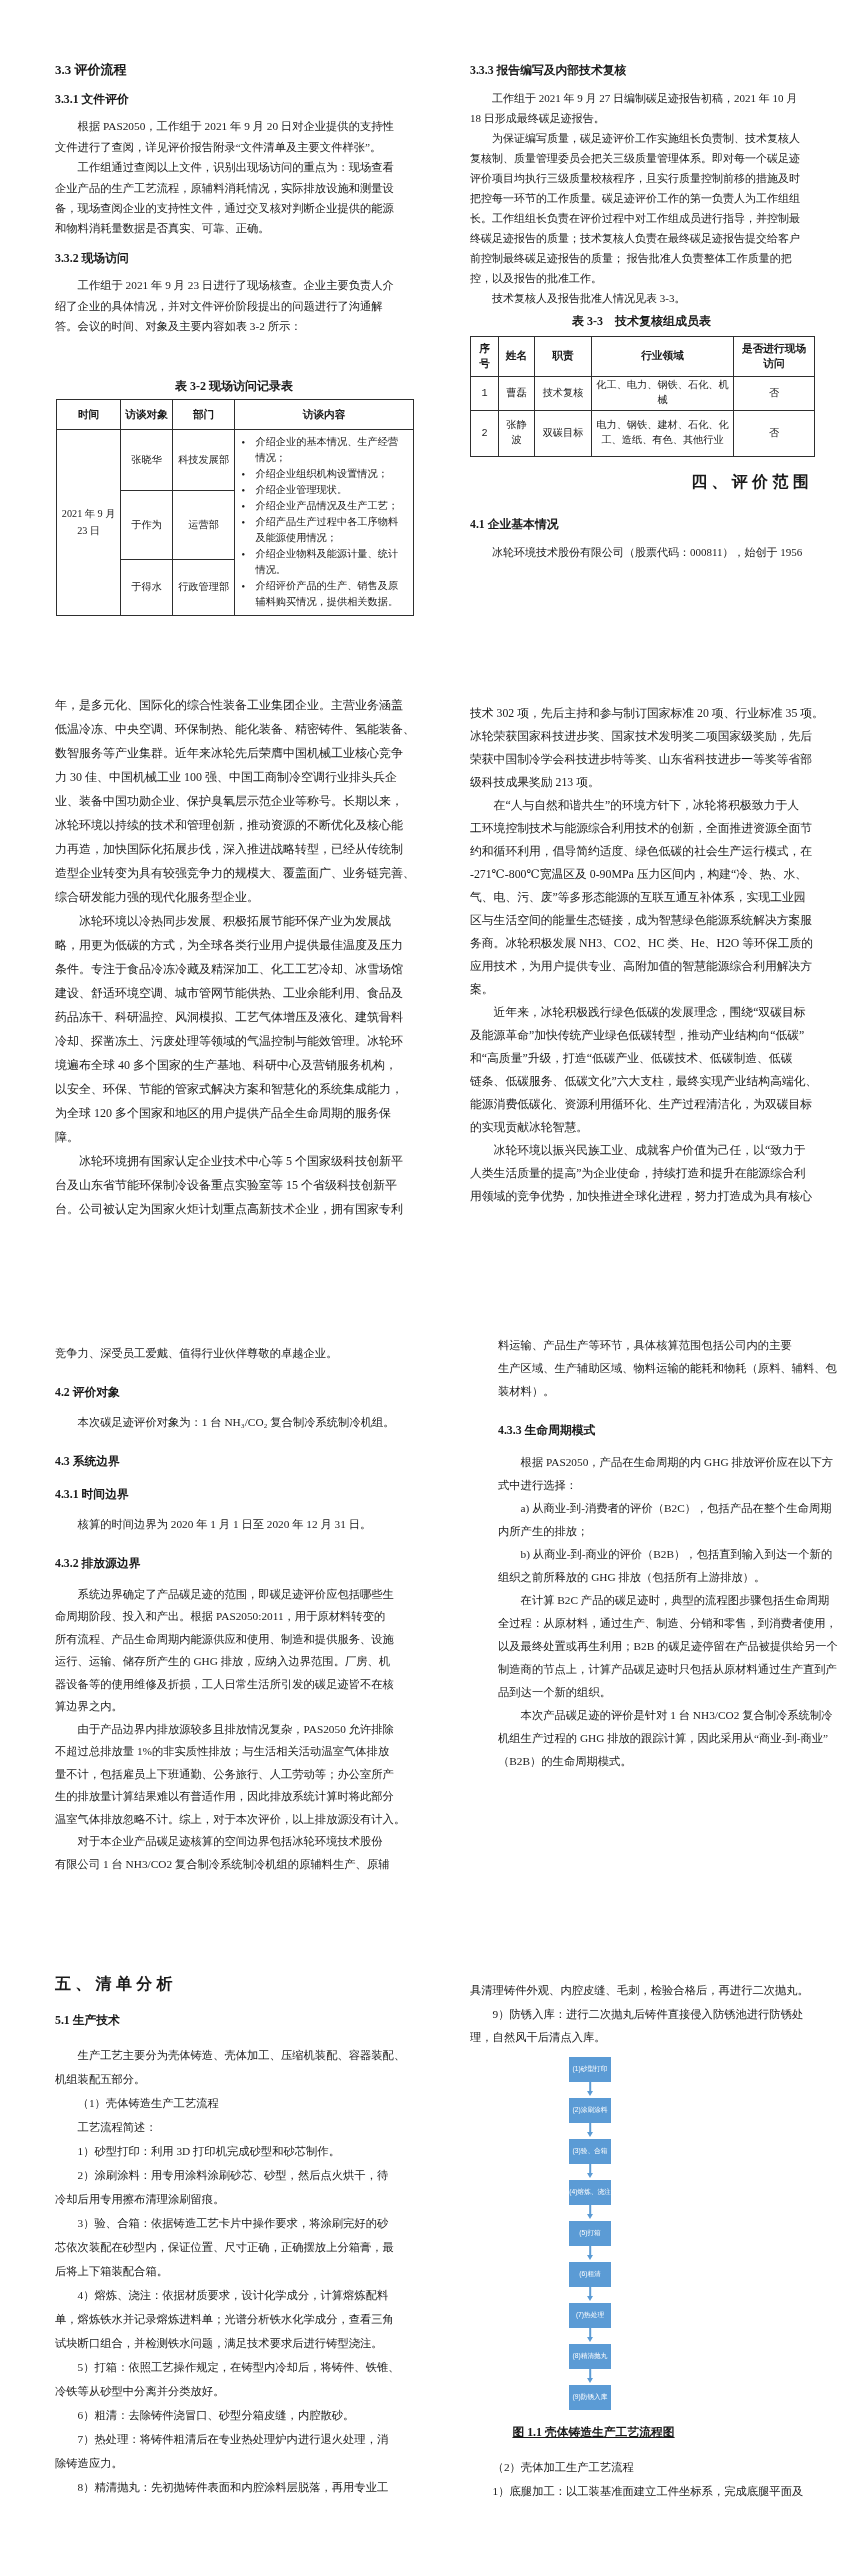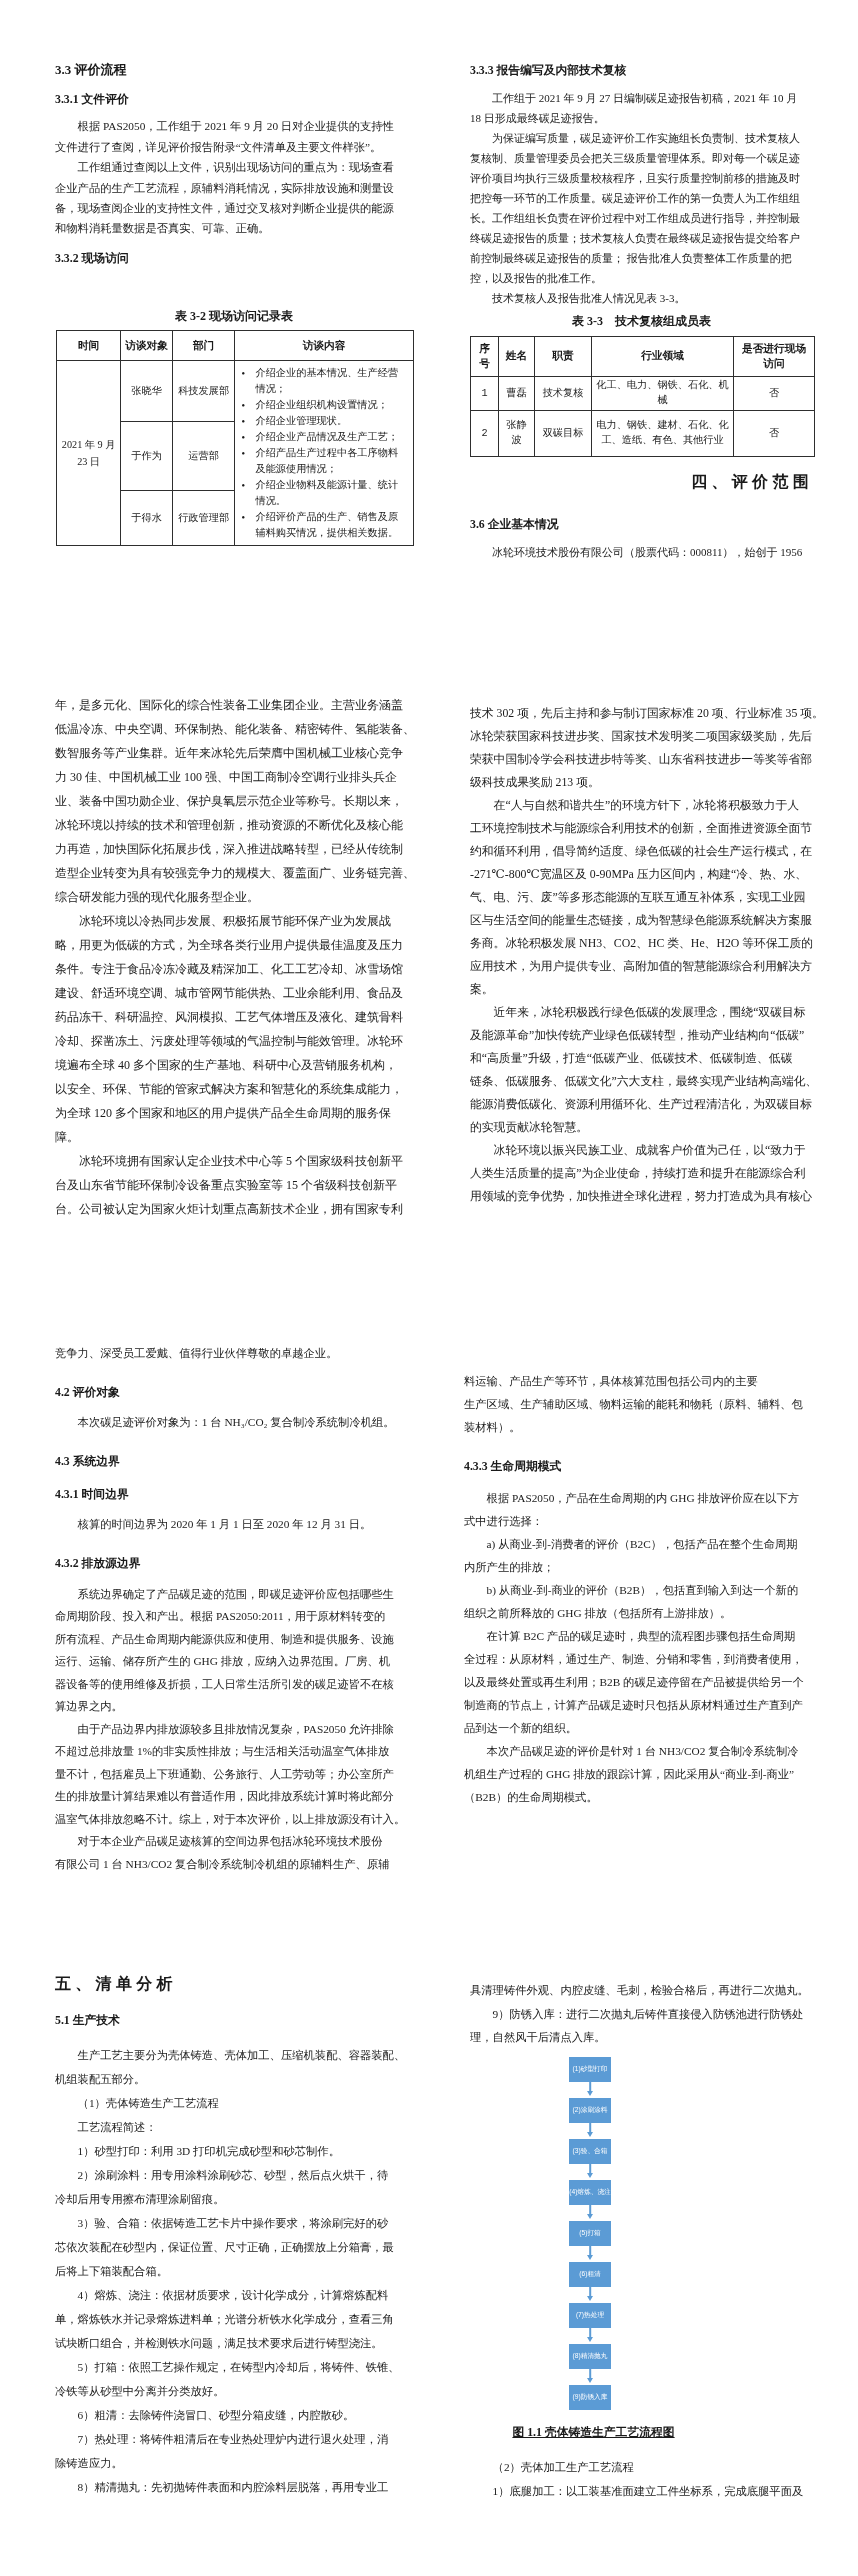--- a/index.html
+++ b/index.html
@@ -10,21 +10,21 @@
     overflow:hidden;
   }
   #doc{position:absolute;inset:0;}
   .page{position:absolute;}
   
   .pg1{left:55px;top:56px;width:358px;}
   .pg2{left:470px;top:56px;width:343px;}
   .pg3{left:55px;top:690px;width:361px;}
   .pg4{left:470px;top:690px;width:343px;}
   .pg5{left:55px;top:1334px;width:361px;}
-  .pg6{left:464px;top:1334px;width:345px;margin-top:36px;}
+  .pg6{left:498px;top:1334px;width:345px;}
   .pg7{left:55px;top:1964px;width:361px;}
   .pg8{left:470px;top:1964px;width:345px;}
 
   .h1{font-size:16px;font-weight:bold;letter-spacing:4.3px;line-height:23.6px;}
   .h2{font-size:13px;font-weight:bold;line-height:19.3px;}
   .h3{font-size:11.8px;font-weight:bold;line-height:18px;}
   .line{white-space:pre;font-size:11.3px;line-height:21.5px;}
   .tcap{text-align:center;font-weight:bold;font-size:12px;line-height:16px;}
   .fcap{width:247px;text-align:center;font-weight:bold;font-size:11.8px;line-height:17px;text-decoration:underline;}
 
@@ -111,20 +111,25 @@
       <div class="h3">3.3.1 文件评价</div>
       <div class="para">
         <div class="line">　　根据 PAS2050，工作组于 2021 年 9 月 20 日对企业提供的支持性</div>
         <div class="line">文件进行了查阅，详见评价报告附录“文件清单及主要文件样张”。</div>
         <div class="line">　　工作组通过查阅以上文件，识别出现场访问的重点为：现场查看</div>
         <div class="line">企业产品的生产工艺流程，原辅料消耗情况，实际排放设施和测量设</div>
         <div class="line">备，现场查阅企业的支持性文件，通过交叉核对判断企业提供的能源</div>
         <div class="line">和物料消耗量数据是否真实、可靠、正确。</div>
       </div>
       <div class="h3">3.3.2 现场访问</div>
+      <div class="para">
+        <div class="line">　　工作组于 2021 年 9 月 23 日进行了现场核查。企业主要负责人介</div>
+        <div class="line">绍了企业的具体情况，并对文件评价阶段提出的问题进行了沟通解</div>
+        <div class="line">答。会议的时间、对象及主要内容如表 3-2 所示：</div>
+      </div>
       <div class="tcap">表 3-2 现场访问记录表</div>
       <table class="t32">
         <colgroup>
           <col style="width: 64px;">
           <col style="width: 52px;">
           <col style="width: 62px;">
           <col style="width: 179px;">
         </colgroup>
         <thead>
           <tr>
@@ -225,21 +230,21 @@
           <tr>
             <td>2</td>
             <td>张静波</td>
             <td>双碳目标</td>
             <td>电力、钢铁、建材、石化、化工、造纸、有色、其他行业</td>
             <td>否</td>
           </tr>
         </tbody>
       </table>
       <div class="h1" style="padding-left: 10.7px; text-align: right;">四、评价范围</div>
-      <div class="h3">3.6 企业基本情况</div>
+      <div class="h3">4.1 企业基本情况</div>
       <div class="para">
         <div class="line">　　冰轮环境技术股份有限公司（股票代码：000811），始创于 1956</div>
       </div>
     </div>
     <div class="page pg3">
       <div class="para">
         <div class="line">年，是多元化、国际化的综合性装备工业集团企业。主营业务涵盖</div>
         <div class="line">低温冷冻、中央空调、环保制热、能化装备、精密铸件、氢能装备、</div>
         <div class="line">数智服务等产业集群。近年来冰轮先后荣膺中国机械工业核心竞争</div>
         <div class="line">力 30 佳、中国机械工业 100 强、中国工商制冷空调行业排头兵企</div>

